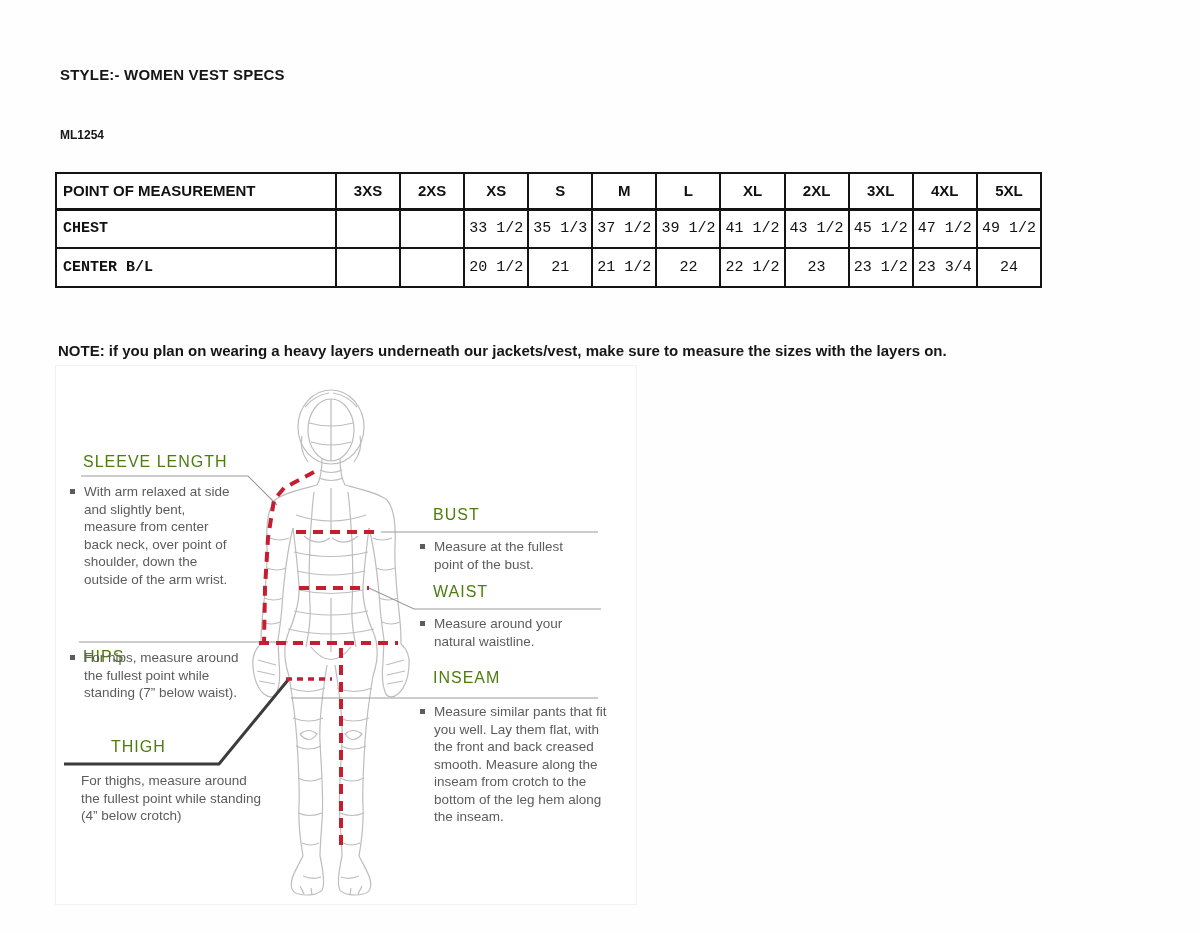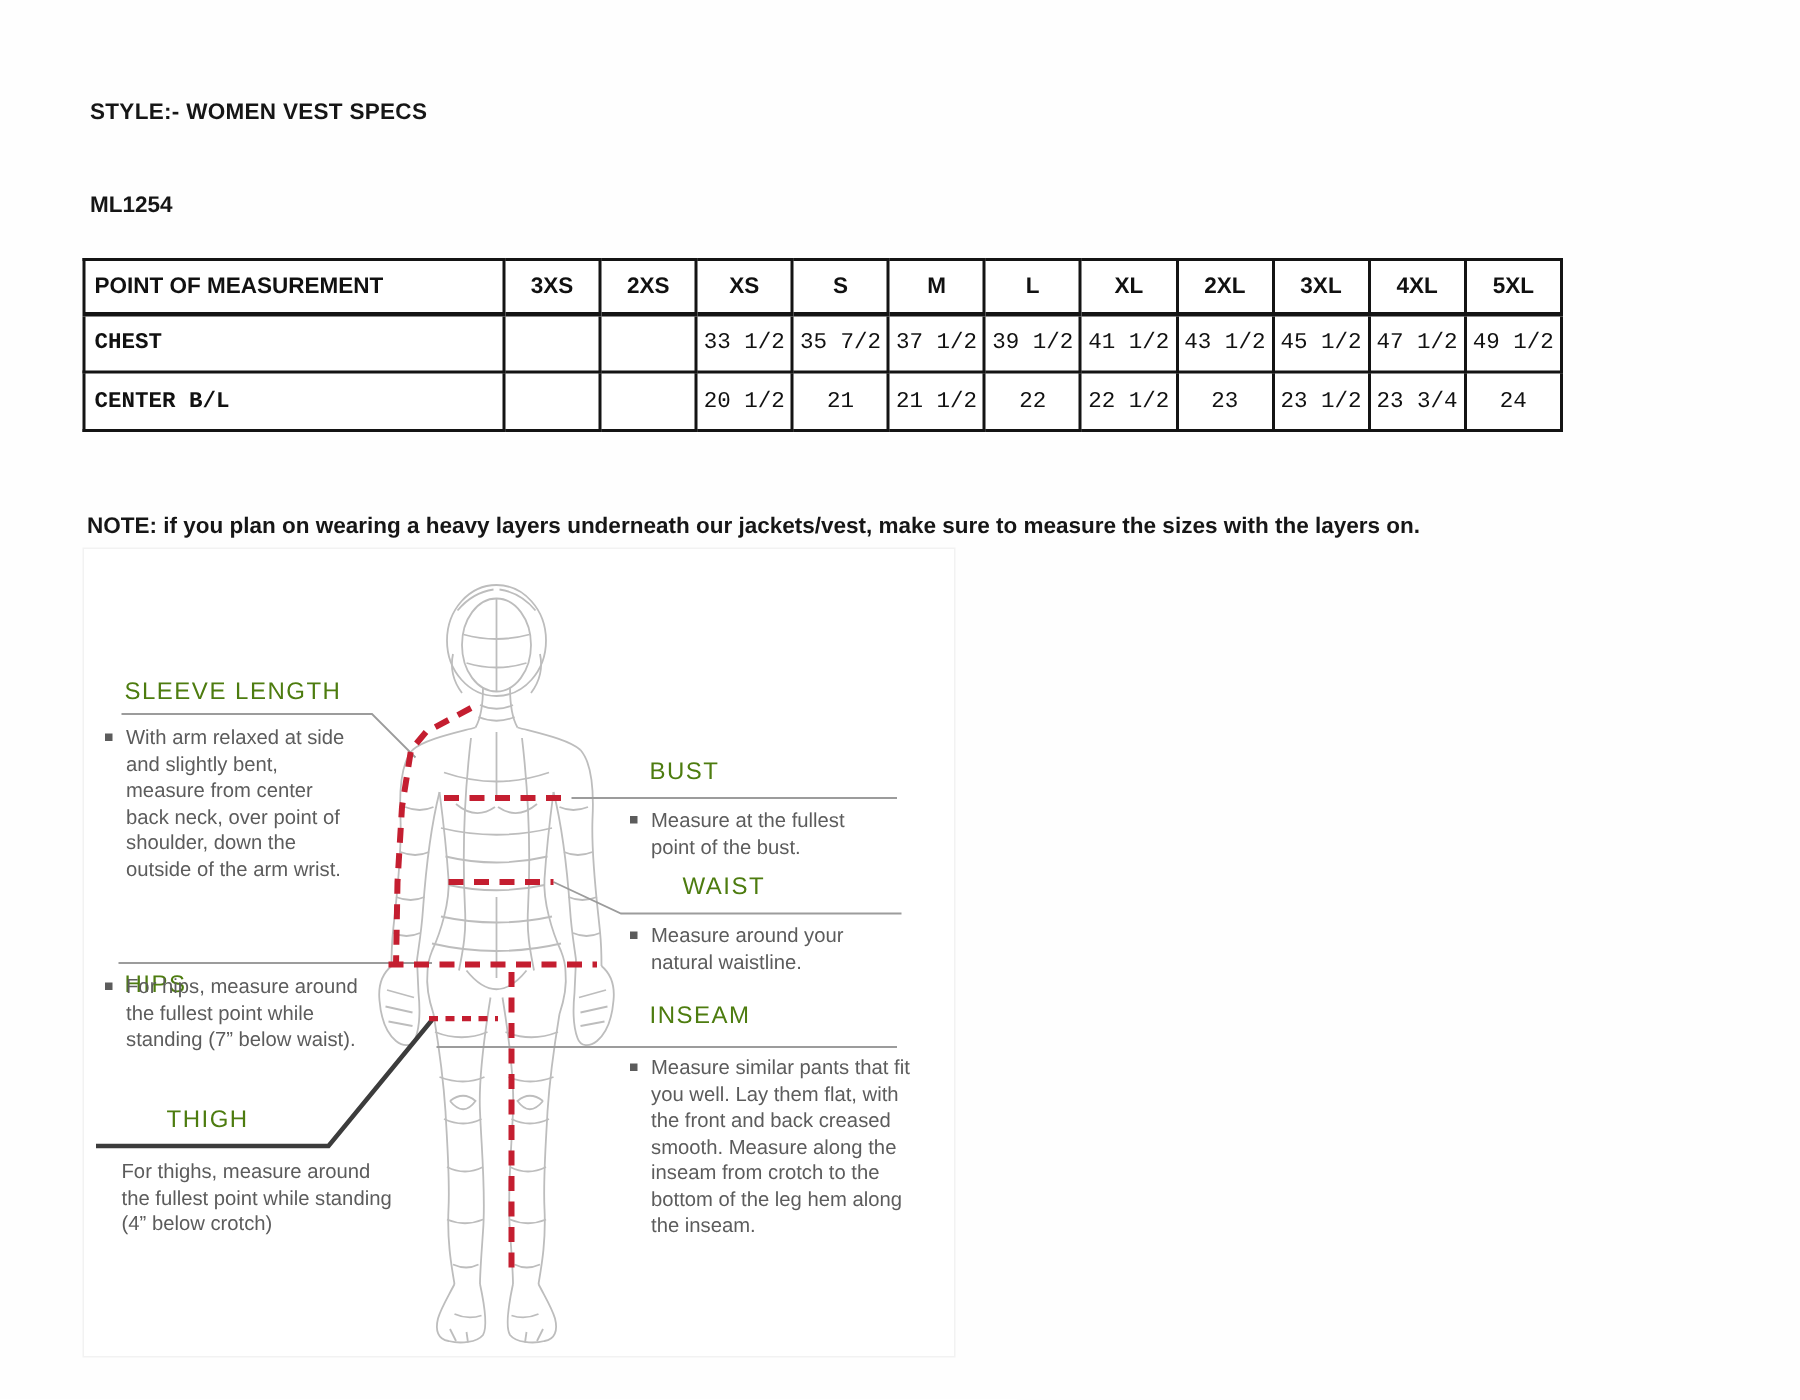--- a/index.html
+++ b/index.html
@@ -1,21 +1,21 @@
 <!DOCTYPE html>
 <html><head>
 <meta charset="utf-8">
 <style>
   * { box-sizing: border-box; }
   html,body { margin:0; padding:0; background:#ffffff; }
   body { width:1200px; height:933px; font-family:"Liberation Sans", sans-serif; }
   .page { position:relative; width:1200px; height:933px; background:#fefefe; overflow:hidden; }
 
   .doc-title { position:absolute; left:60px; top:66px; font-size:15px; font-weight:bold; color:#161616; letter-spacing:0.2px; }
-  .doc-code  { position:absolute; left:60px; top:128px; font-size:15px; font-weight:bold; color:#161616; }
+  .doc-code  { position:absolute; left:60px; top:128px; font-size:12px; font-weight:bold; color:#161616; }
   .doc-note  { position:absolute; left:58px; top:316px; font-size:15px; font-weight:bold; color:#161616; width:1000px;margin-top:26px; }
 
   table.spec-table { position:absolute; left:55px; top:172px; width:987px; border-collapse:collapse; table-layout:fixed; font-size:15px; color:#111; background:#fff; }
   table.spec-table td { border:2px solid #141414; height:37px; text-align:center; padding:0 2px; white-space:nowrap; overflow:hidden; }
   table.spec-table tr.hdr td { font-weight:bold; border-bottom-width:3px; height:36px; }
   table.spec-table td.pom { text-align:left; padding-left:6px; }
   table.spec-table td.rowlabel { text-align:left; padding-left:6px; font-weight:bold; }
   table.spec-table tr.body-row td { height:39px;font-family:Liberation Mono, monospace; }
 
   .diagram { position:absolute; left:55px; top:365px; width:582px; height:540px; background:#ffffff; border:1px solid #f2f2f2; }
@@ -47,21 +47,21 @@
       <td>2XL</td>
       <td>3XL</td>
       <td>4XL</td>
       <td>5XL</td>
     </tr>
     <tr class="body-row">
       <td class="rowlabel">CHEST</td>
       <td></td>
       <td></td>
       <td>33 1/2</td>
-      <td>35 7/2</td>
+      <td>35 1/3</td>
       <td>37 1/2</td>
       <td>39 1/2</td>
       <td>41 1/2</td>
       <td>43 1/2</td>
       <td>45 1/2</td>
       <td>47 1/2</td>
       <td>49 1/2</td>
     </tr>
     <tr class="body-row">
       <td class="rowlabel">CENTER B/L</td>
@@ -206,21 +206,21 @@
     <span class="bullet-sq" style="left:14px; top:289px;"></span>
     <div class="dg-text" style="left:28px; top:283px; width:172px;">For hips, measure around the fullest point while standing (7” below waist).</div>
 
     <div class="dg-heading" style="left:27px; top:372px;margin-left:28px;">THIGH</div>
     <div class="dg-text" style="left:25px; top:406px; width:185px;">For thighs, measure around the fullest point while standing (4” below crotch)</div>
 
     <div class="dg-heading" style="left:377px; top:140px;">BUST</div>
     <span class="bullet-sq" style="left:364px; top:178px;"></span>
     <div class="dg-text" style="left:378px; top:172px; width:160px;">Measure at the fullest point of the bust.</div>
 
-    <div class="dg-heading" style="left:399px; top:217px;">WAIST</div>
+    <div class="dg-heading" style="left:377px; top:217px;">WAIST</div>
     <span class="bullet-sq" style="left:364px; top:255px;"></span>
     <div class="dg-text" style="left:378px; top:249px; width:160px;">Measure around your natural waistline.</div>
 
     <div class="dg-heading" style="left:377px; top:303px;">INSEAM</div>
     <span class="bullet-sq" style="left:364px; top:343px;"></span>
     <div class="dg-text" style="left:378px; top:337px; width:182px;">Measure similar pants that fit you well. Lay them flat, with the front and back creased smooth. Measure along the inseam from crotch to the bottom of the leg hem along the inseam.</div>
 
   </div>
 </div>
 

